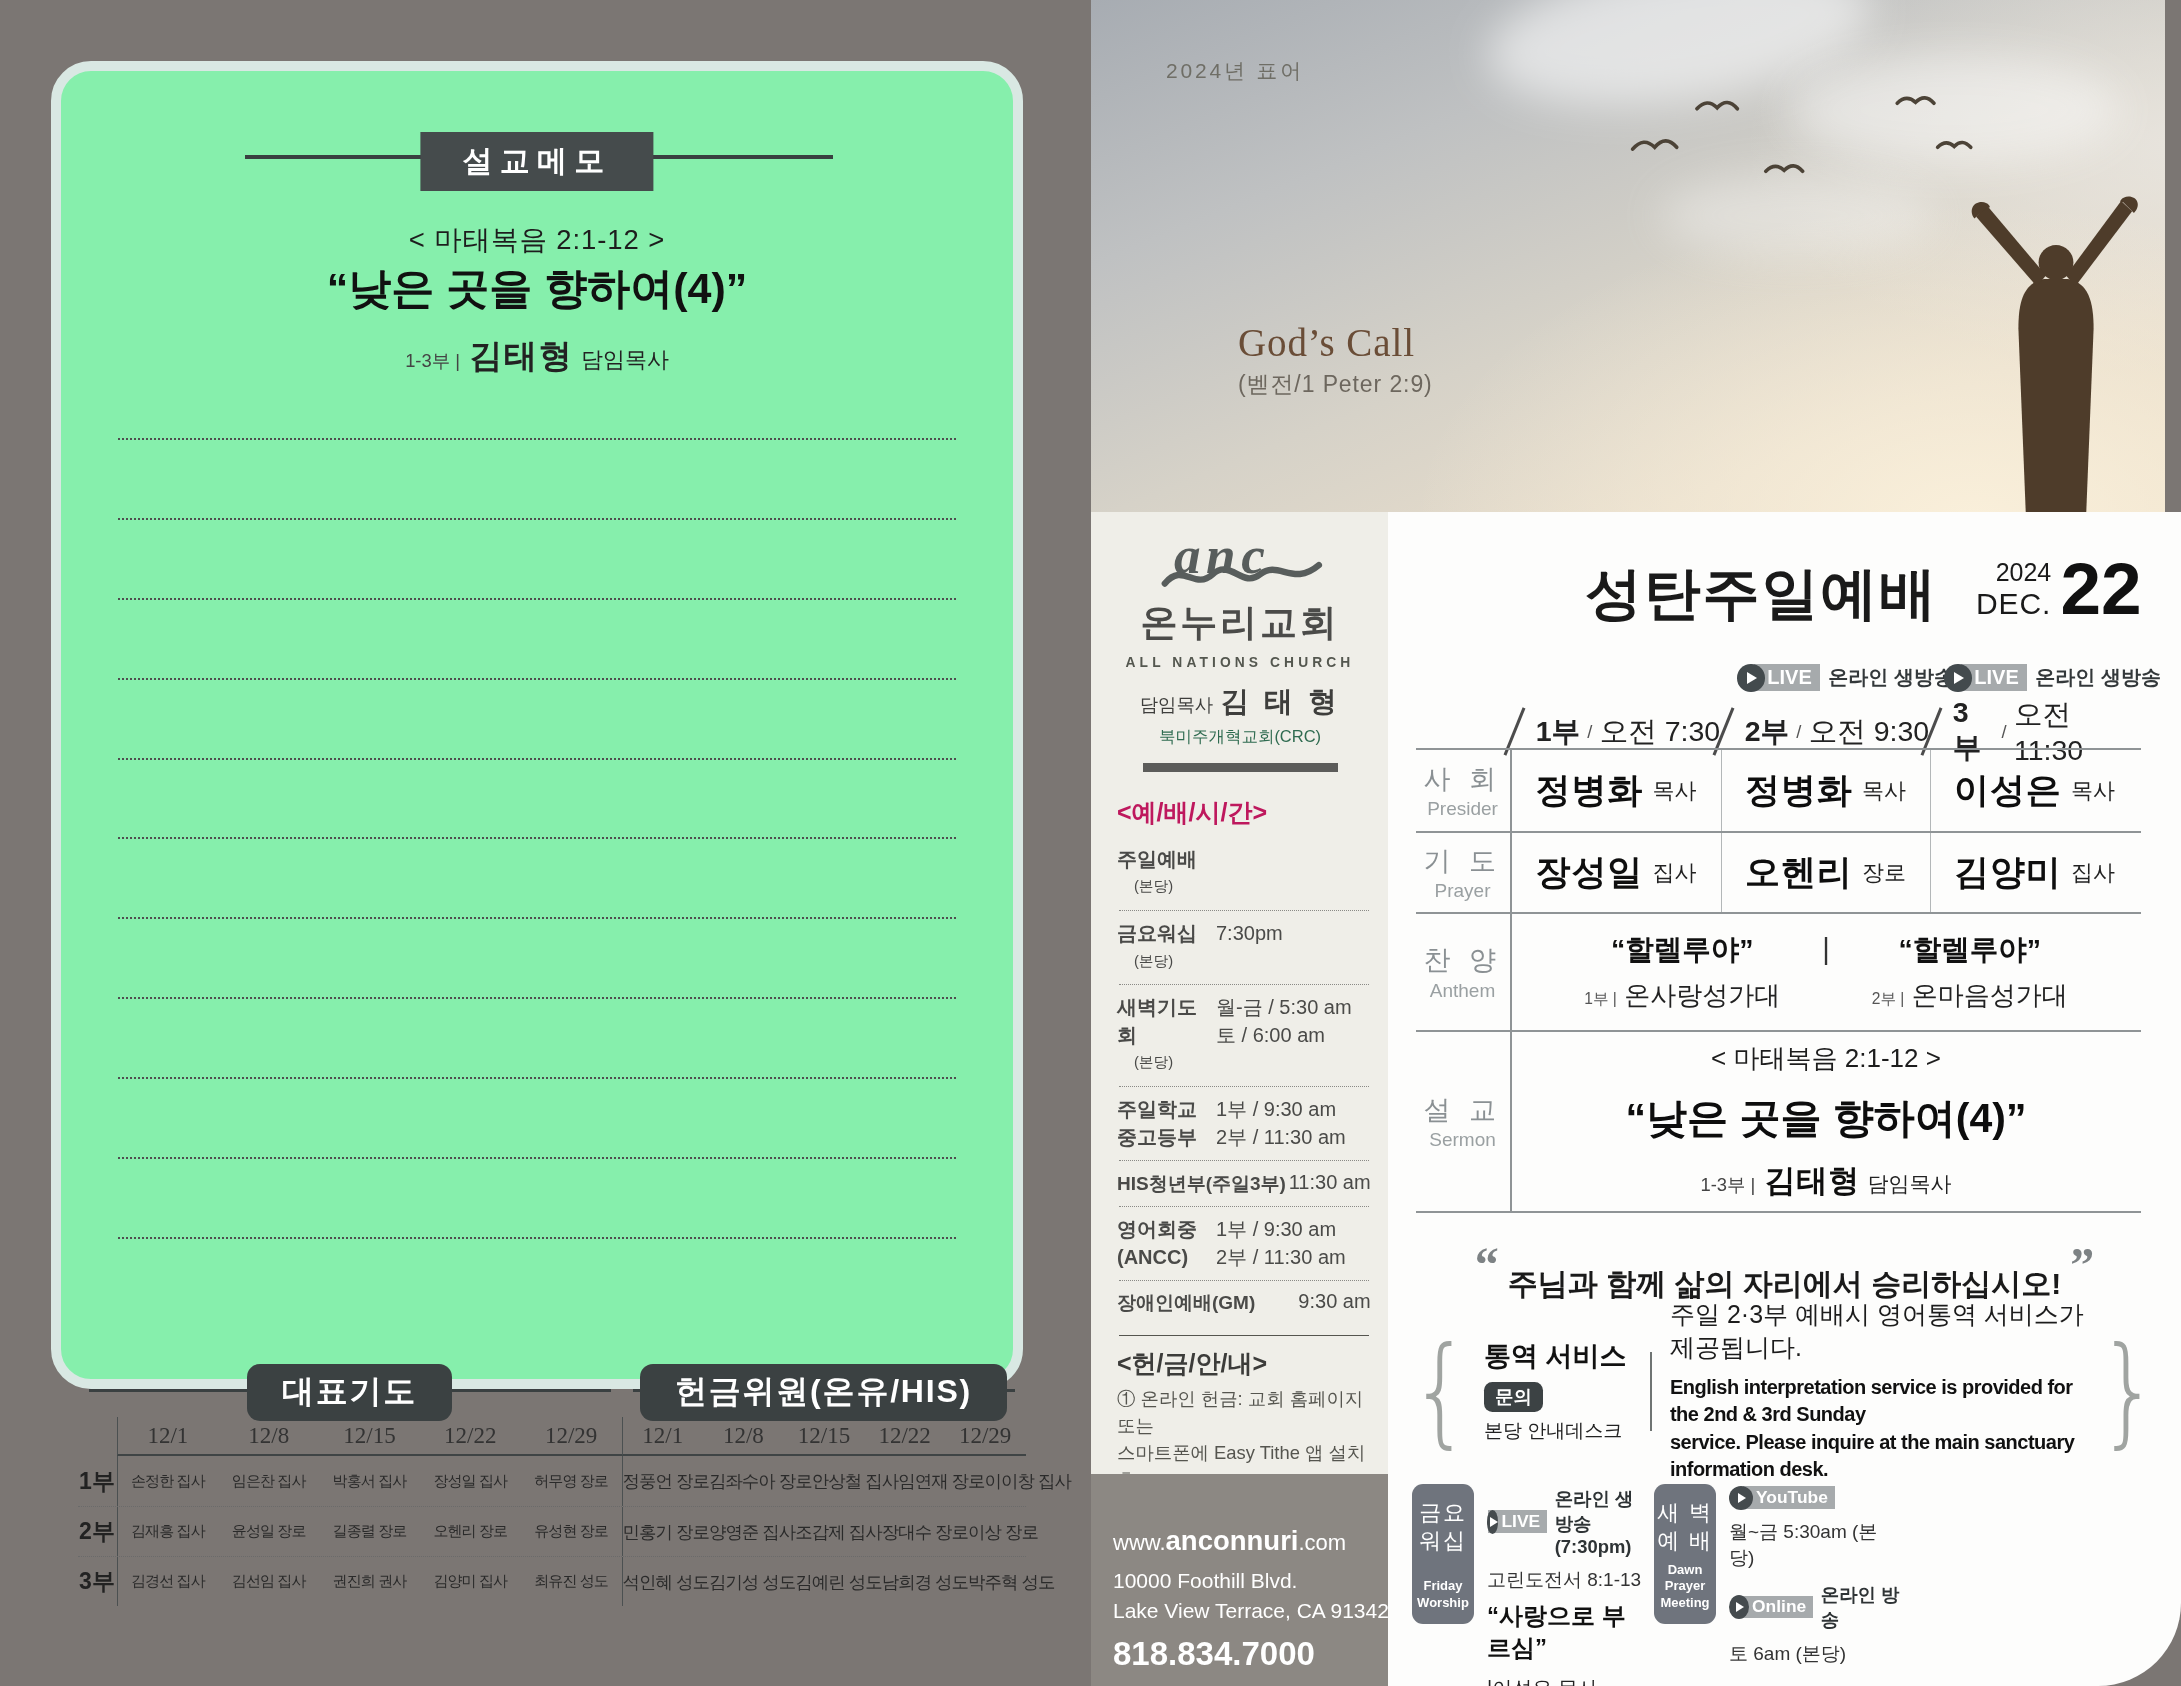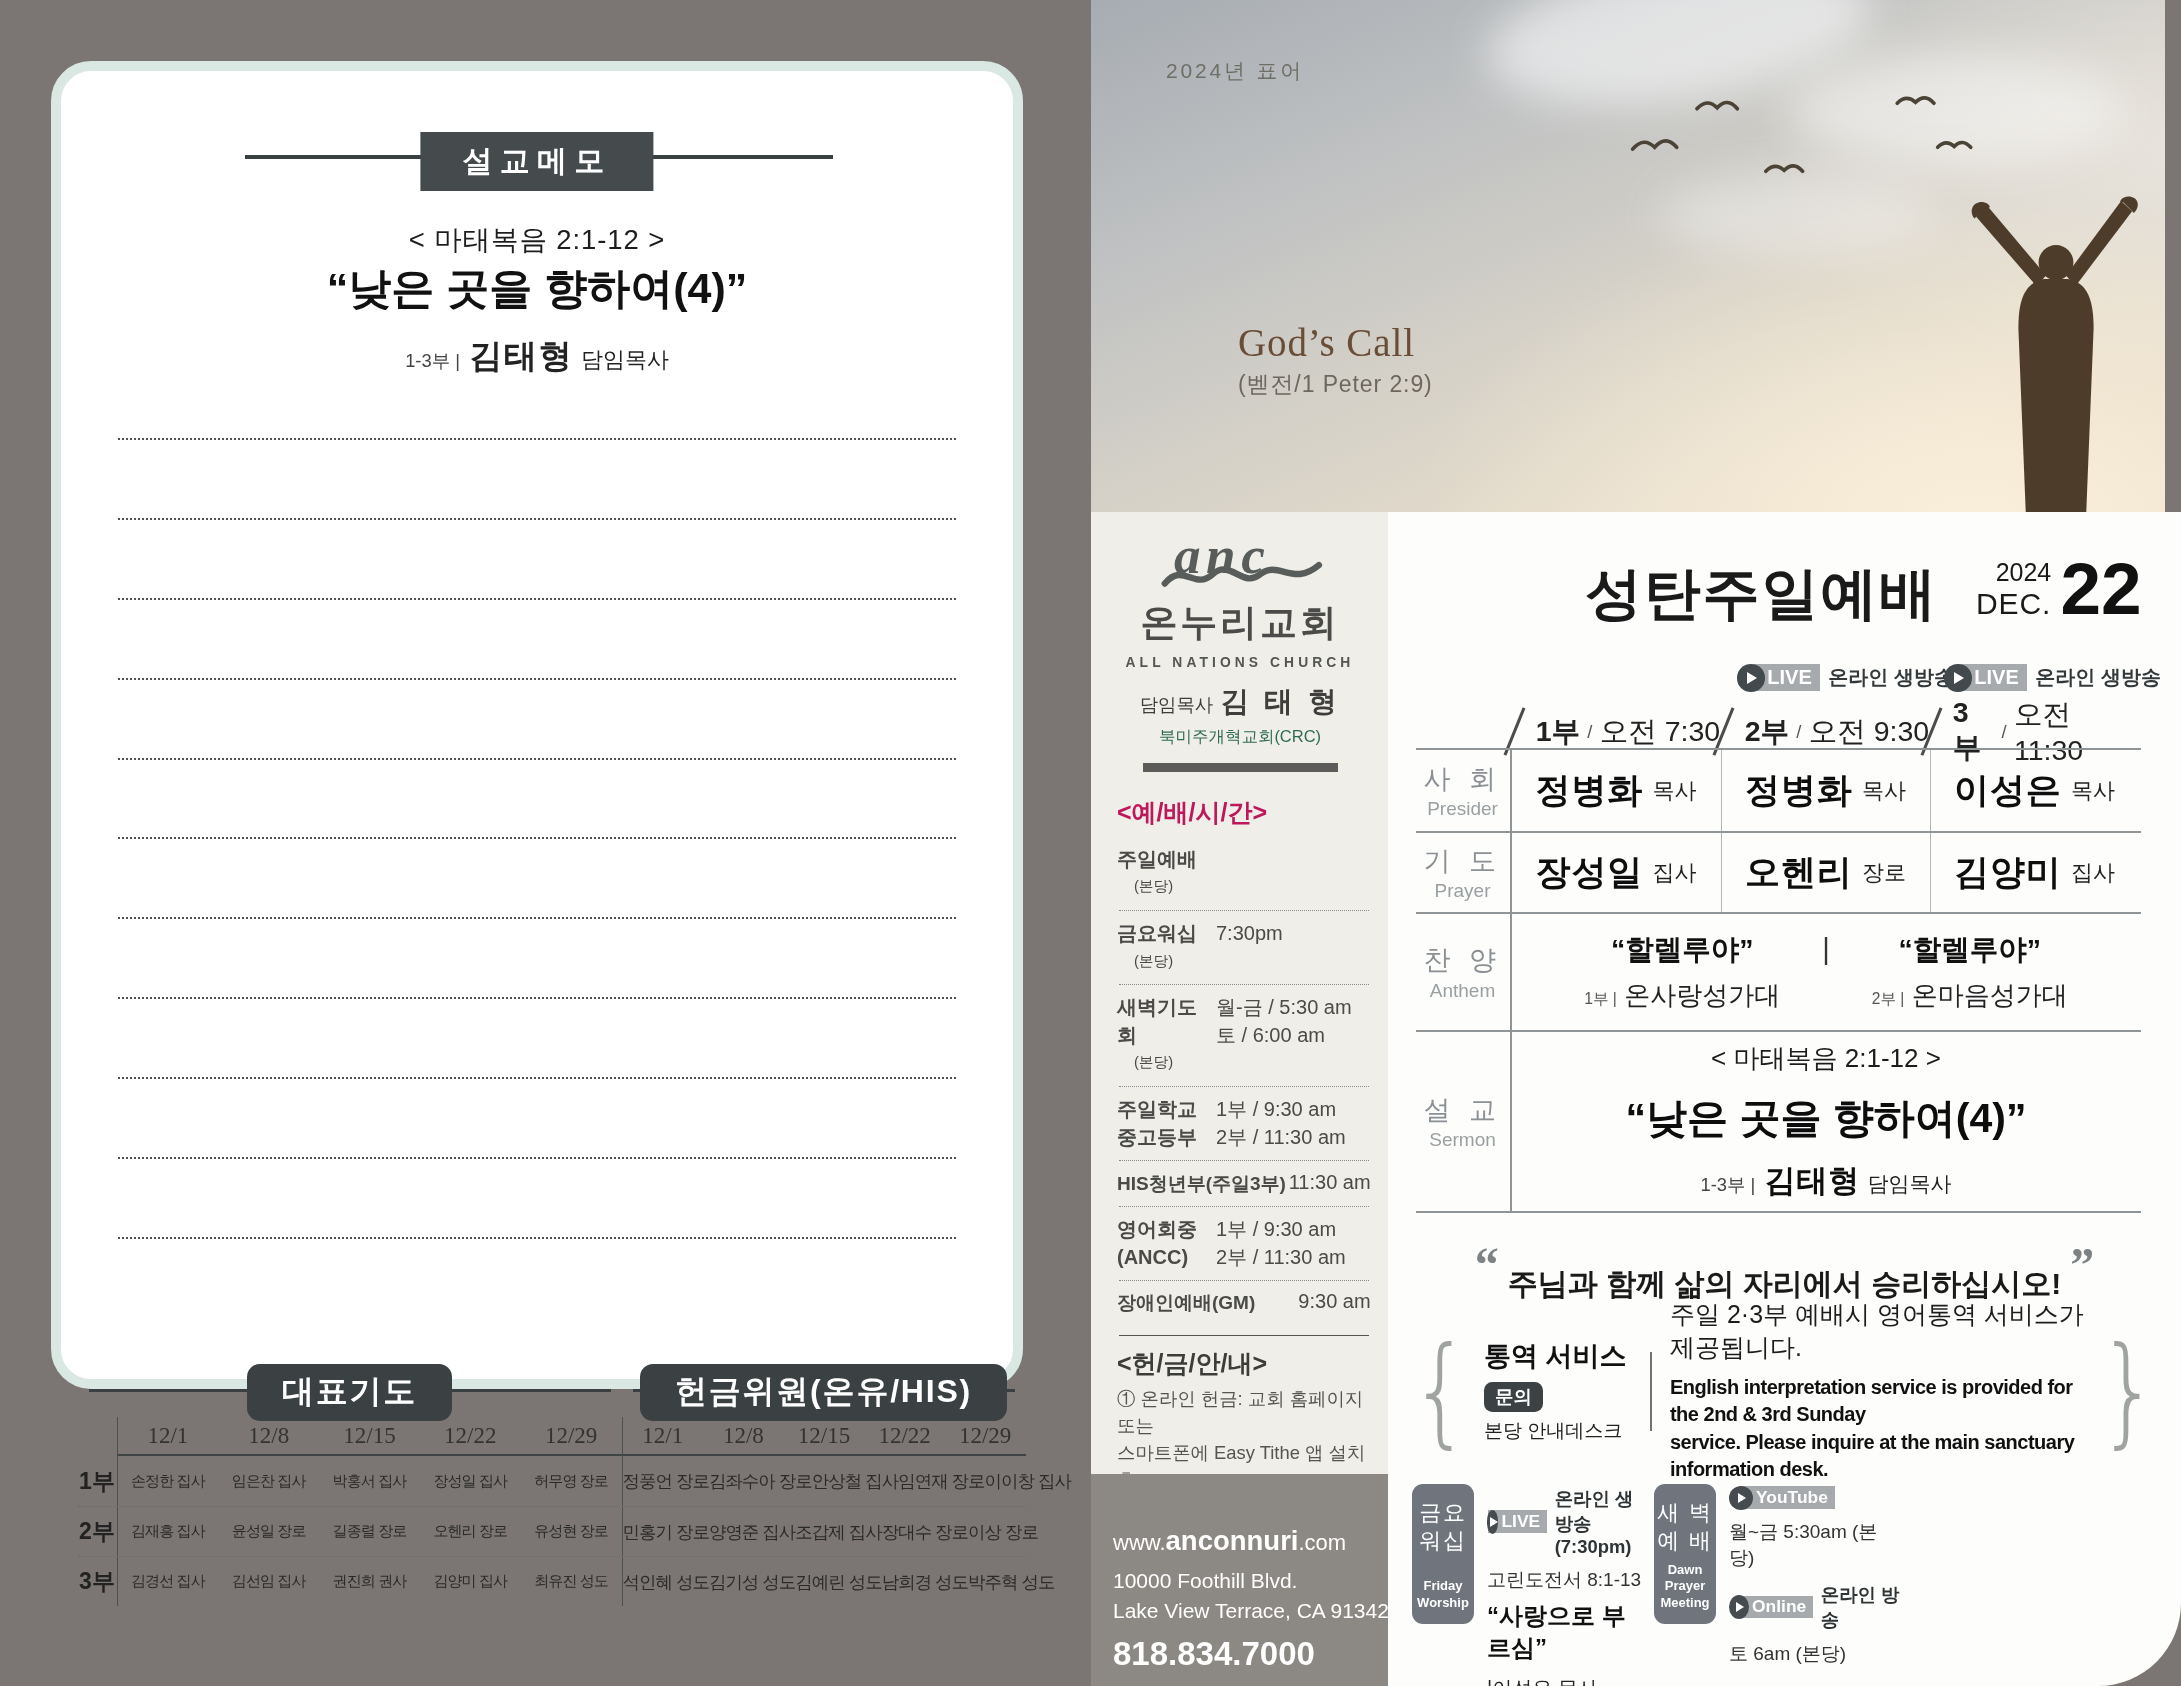--- a/index.html
+++ b/index.html
@@ -1,21 +1,21 @@
 <!DOCTYPE html>
 <html style="font-size:14.7px"><head>
 <meta charset="utf-8">
 <style>
   * { box-sizing: border-box; margin: 0; padding: 0; }
   body { background:#7b7673; font-family:"Liberation Sans", sans-serif; }
   .canvas { position:relative; width:2182px; height:1686px; background:#7b7673; overflow:hidden; }
 
   
   .left-card { position:absolute; left:51px; top:61px; width:972px; height:1328px;
-    background:#ffffff; border:10px solid #d9e8e3; border-radius:40px; }
+    background:#86efac; border:10px solid #d9e8e3; border-radius:40px; }
   .memo-line { position:absolute; top:84px; left:184px; width:588px; height:3.7px; background:#3a4041; }
   .memo-box { position:absolute; top:61px; left:50%; transform:translateX(-50%);
     background:#454b4c; color:#fff; padding:9.2px 42px; font-size:30px; font-weight:bold; letter-spacing:7.3px; }
   .lp-scripture { position:absolute; top:151px; width:100%; text-align:center; font-size:27.5px; color:#1d1d1d; letter-spacing:0.9px; }
   .lp-title { position:absolute; top:189px; width:100%; text-align:center; font-size:43px; font-weight:bold; color:#111; }
   .lp-speaker { position:absolute; top:263px; width:100%; text-align:center; color:#222; }
   .lp-speaker .pre { font-size:18.4px; color:#444; margin-right:9.2px; }
   .lp-speaker .nm { font-size:33px; font-weight:bold; letter-spacing:1.8px; }
   .lp-speaker .tt { font-size:22px; margin-left:7.3px; }
   .notes { position:absolute; top:367px; left:57px; right:57px; height:801px;

